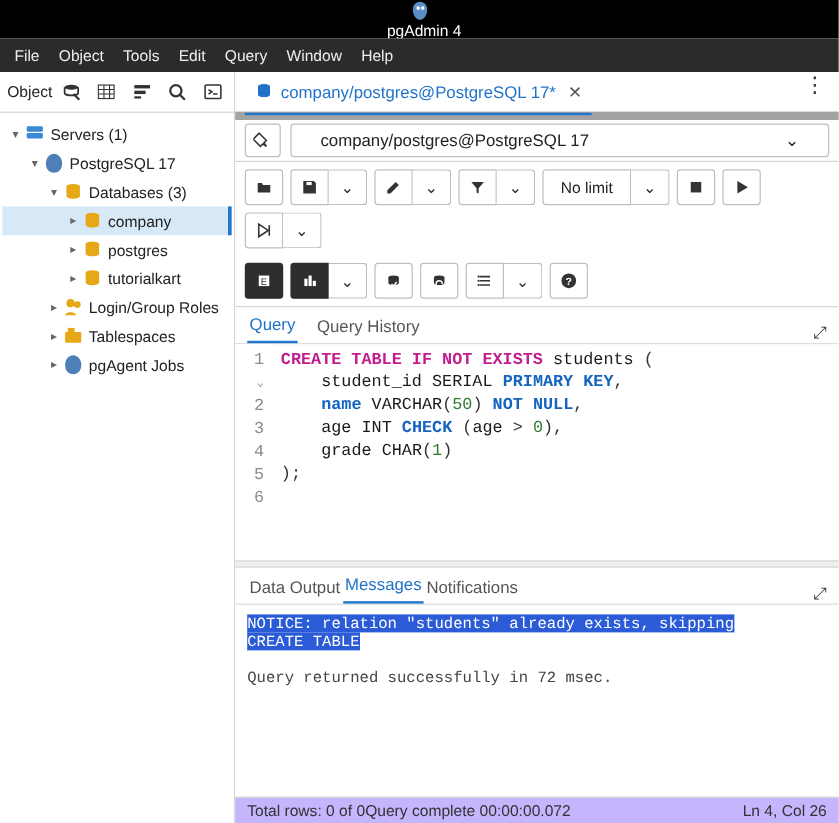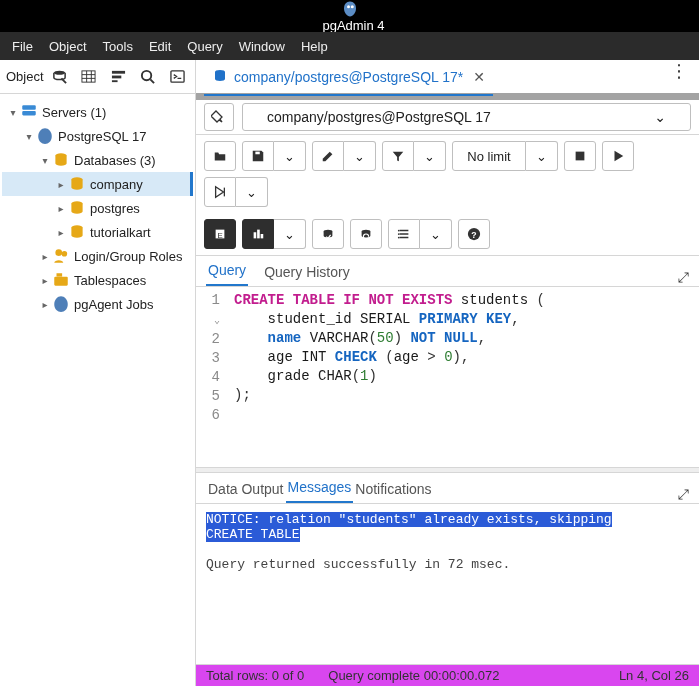--- a/index.html
+++ b/index.html
@@ -67,21 +67,21 @@
 .num { color: #2e7d32; }
 
 .rsplit { height: 6px; background: #eee; border-top: 1px solid #d6d6d6; border-bottom: 1px solid #d6d6d6; cursor: row-resize; }
 
 .rtabs { height: 32px; display: flex; align-items: flex-end; padding: 0 10px; border-bottom: 1px solid #d6d6d6; font-size: 14px; }
 
 .msgs { flex: 0 0 160px; padding: 8px 10px; font-family: "Consolas","Courier New",monospace; font-size: 13px; overflow: auto; background: #fff; }
 .msgs .hl { background: #2b5bd7; color: #fff; display: inline; }
 .msgs .plain { color: #444; }
 
-.status { height: 24px; border-top: 1px solid #d6d6d6; background: #d946ef; display: flex; align-items: center; padding: 0 10px; font-size: 13px; color: #333; gap: 24px; }
+.status { height: 24px; border-top: 1px solid #d6d6d6; background: #c4b5fd; display: flex; align-items: center; padding: 0 10px; font-size: 13px; color: #333; }
 .status .sp { flex: 1; }
 
 .svr-ic { fill: #398ad5; }
 .db-ic { fill: #e6a817; }
 .role-ic { fill: #e6a817; }
 </style>
 </head>
 <body>
 
 <div class="titlebar">

